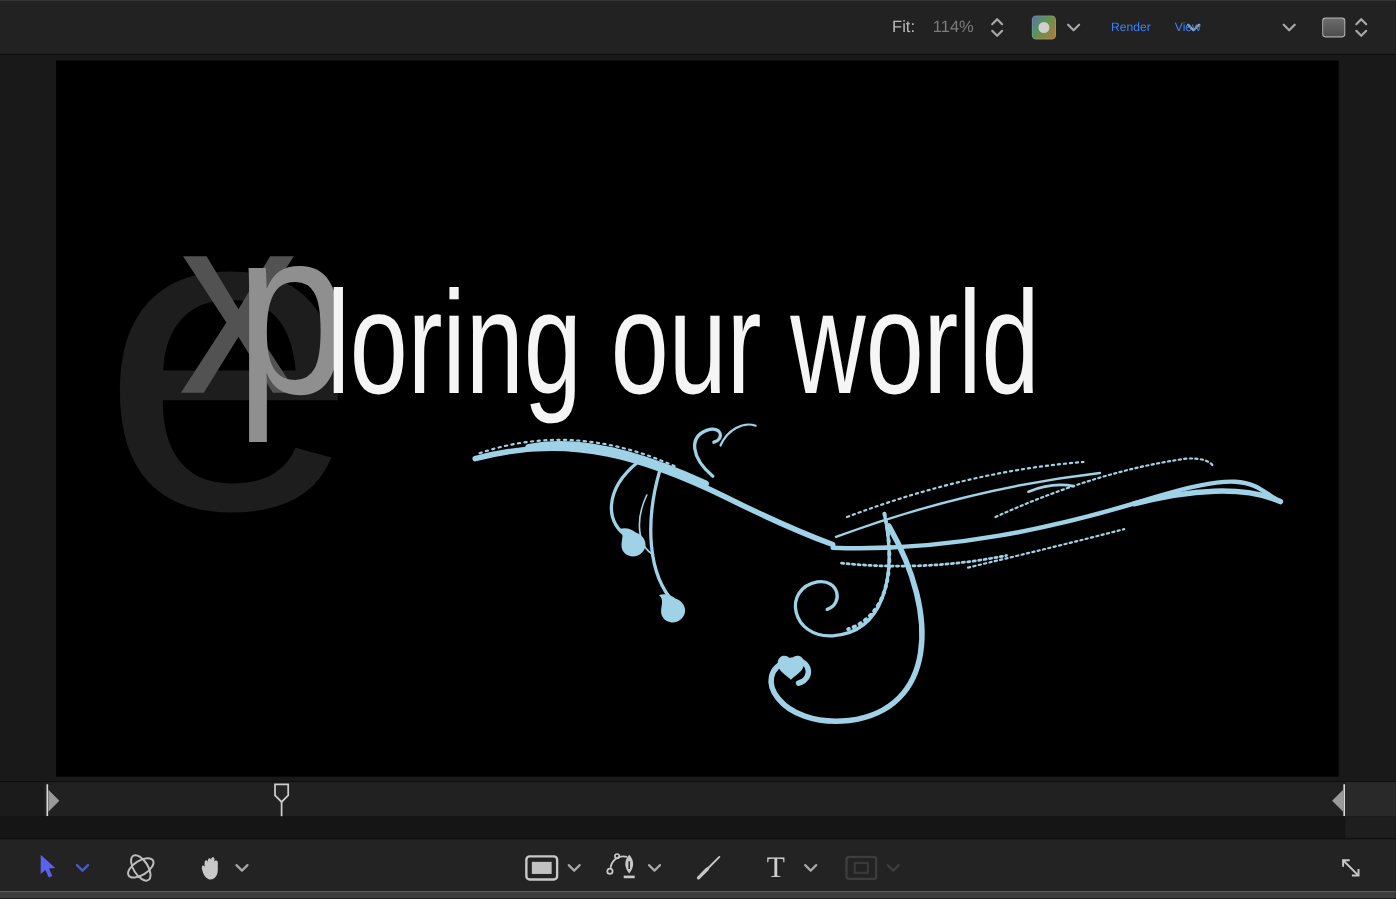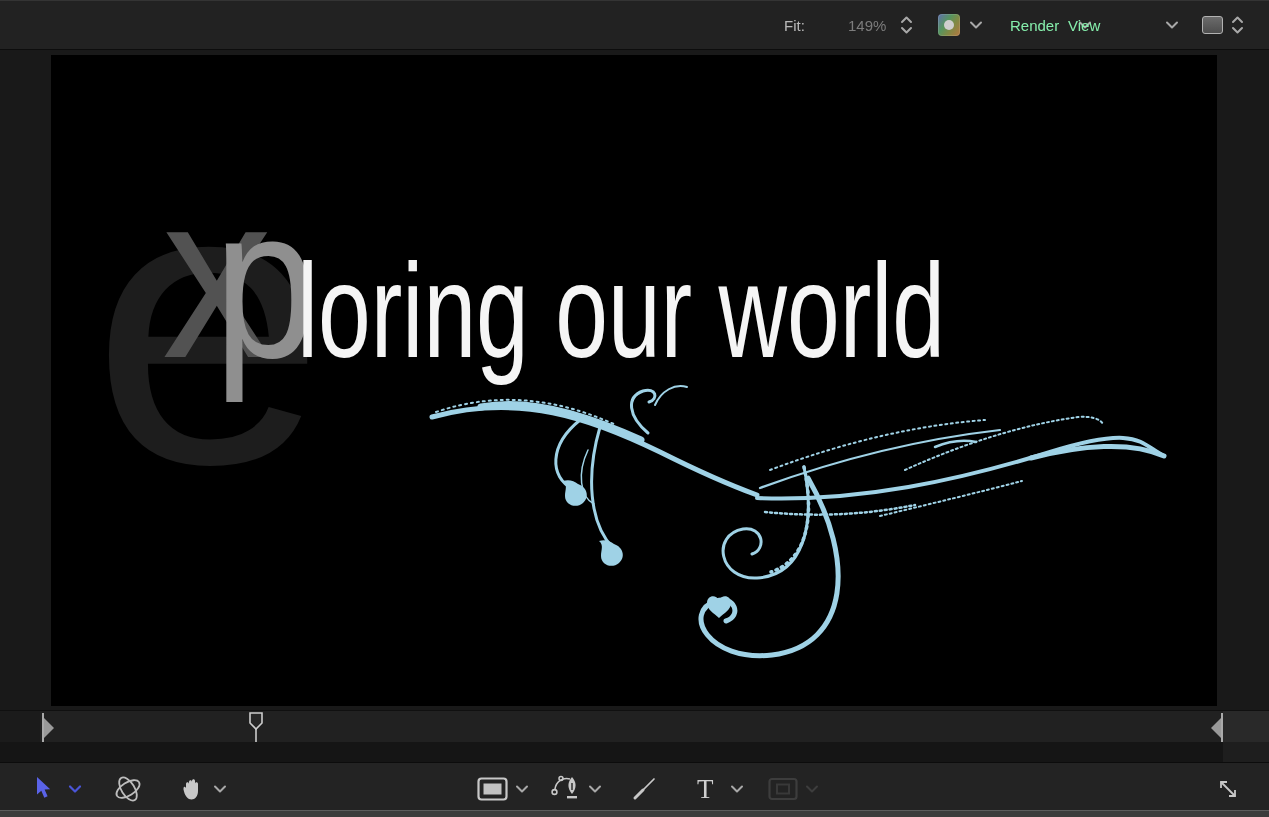--- a/index.html
+++ b/index.html
@@ -13,21 +13,21 @@
   .topbar{
     position:absolute;left:0;top:0;width:100%;height:50px;
     background:var(--c-topbar_bg,#222222);
     border-top:1px solid #343434;
     border-bottom:1px solid #0d0d0d;
     box-sizing:border-box;
   }
   .topbar .abs{position:absolute;top:50%;transform:translateY(-50%);}
   .tb-label{font-size:15px;color:#b9b9b9;}
   .tb-value{font-size:15px;color:#7c7c7c;}
-  .tb-menu{font-size:15px;color:#86efac;}
+  .tb-menu{font-size:11px;color:#3b82f6;}
   .swatch{
     width:22px;height:22px;border-radius:4px;position:relative;
     background:linear-gradient(125deg,#5f6fae 0%,#56945f 38%,#7f8a45 62%,#b5773f 100%);
     box-shadow:inset 0 0 0 1px rgba(255,255,255,.12);
   }
   .swatch-dot{
     position:absolute;left:50%;top:50%;width:10px;height:10px;border-radius:50%;
     transform:translate(-50%,-50%);background:#cfcfcf;
   }
   .display-well{
@@ -81,22 +81,22 @@
     position:absolute;left:0;top:810px;width:1269px;height:7px;
     background:#3c3c3c;border-top:1px solid #5d5d5d;box-sizing:border-box;
   }
 </style>
 </head>
 <body>
 
 <div class="app">
 
   <header class="topbar">
-    <span class="abs tb-label" style="left:784px">Fit:</span>
-    <span class="abs tb-value" style="left:848px">149%</span>
+    <span class="abs tb-label" style="left:811px">Fit:</span>
+    <span class="abs tb-value" style="left:848px">114%</span>
     <span class="abs" style="left:900px">
       <svg class="icon" width="13" height="20" viewBox="0 0 13 20">
         <polyline class="stroke-ic" points="2,7 6.5,2.5 11,7"></polyline>
         <polyline class="stroke-ic" points="2,13 6.5,17.5 11,13"></polyline>
       </svg>
     </span>
 
     <span class="abs" style="left:938px">
       <span class="swatch" style="display:block">
         <span class="swatch-dot"></span>

